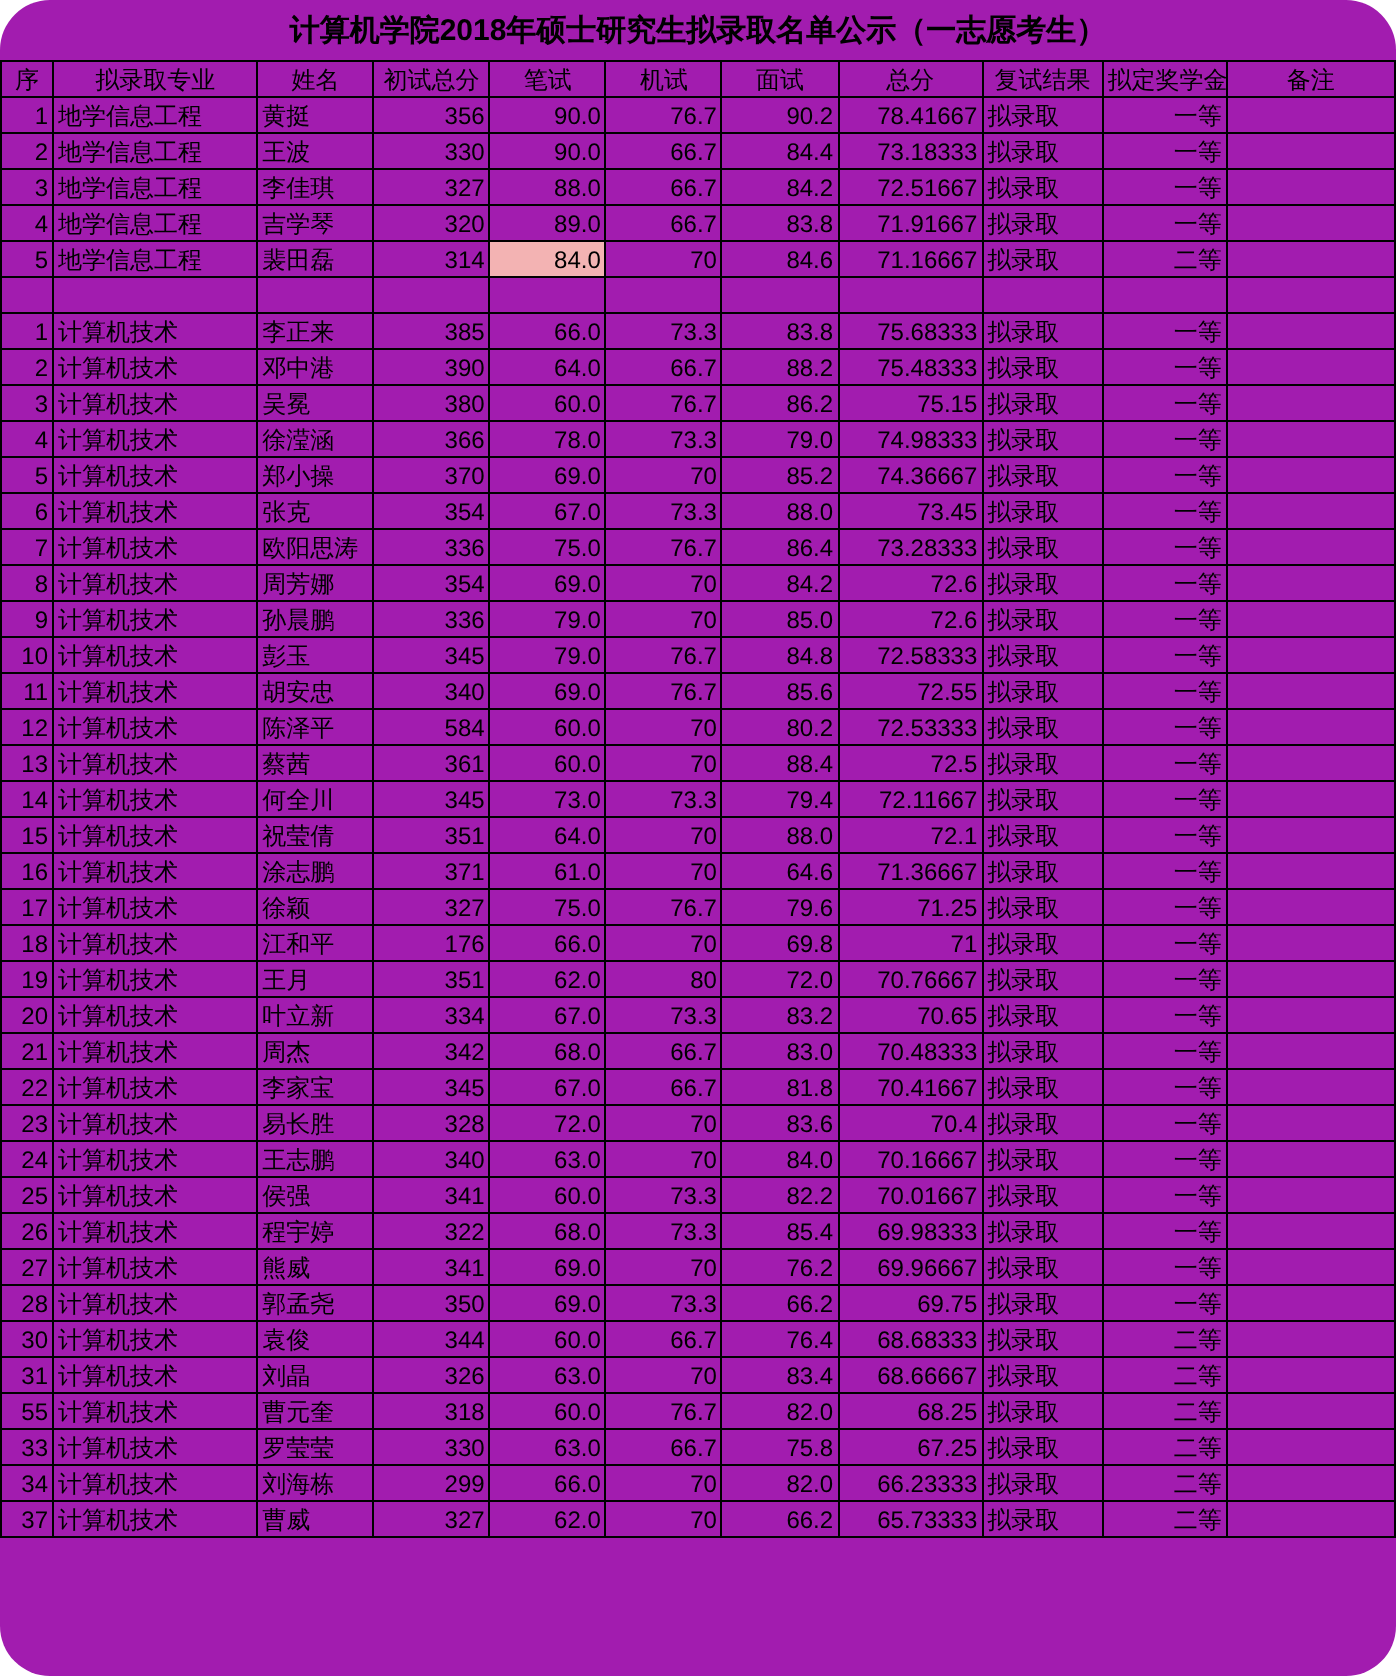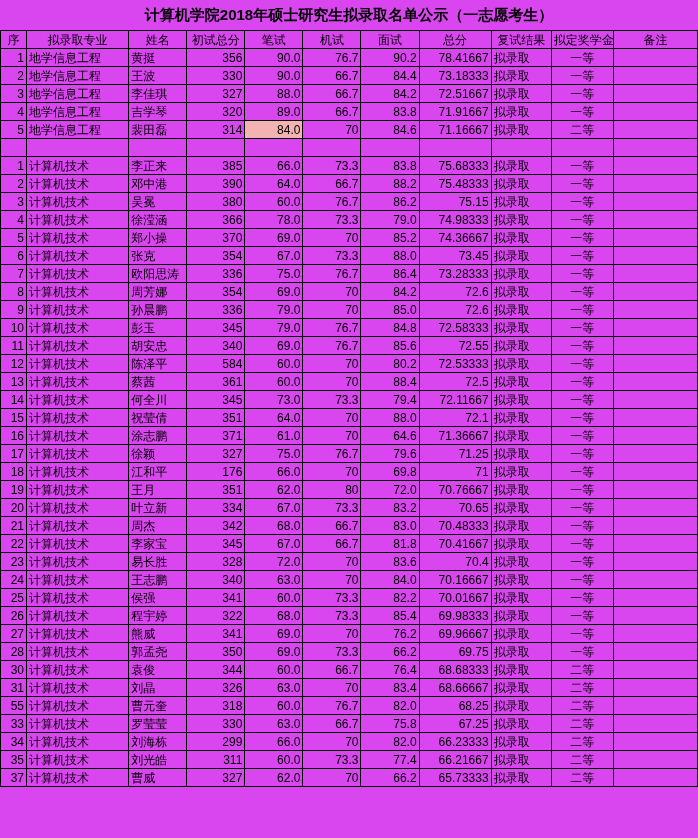--- a/index.html
+++ b/index.html
@@ -5,22 +5,23 @@
   * { box-sizing: border-box; }
   html, body {
     margin: 0; padding: 0;
     background: #ffffff;
     font-family: "Liberation Sans", sans-serif;
   }
   #page {
     width: 698px;
     min-height: 838px;
     position: relative;
-    background: #d946ef;
+    background: #a21caf;
     padding: 0;
+    border-radius: 25px;
   }
   .title {
     font-size: 15px;
     font-weight: bold;
     text-align: center;
     color: #000;
     padding: 6px 0 5px 0;
     letter-spacing: 0px;
     white-space: nowrap;
   }
@@ -65,21 +66,21 @@
 
   .sep td {
     height: 17px;
     border-left: 1px solid #000;
     border-right: 1px solid #000;
     border-top: 1px solid #000;
     border-bottom: 1px solid #000;
   }
   .sep td.blankcell { border: 1px solid #000; }
   .hl { background: #f3b3b3; }
-  .awardcell { text-align: center; padding-left: 3px; }
+  .awardcell { text-align: right; padding-left: 3px; }
 </style>
 </head>
 <body>
 
 <div id="page">
 
   <div class="title">计算机学院2018年硕士研究生拟录取名单公示（一志愿考生）</div>
 
   <table class="sheet">
     <colgroup>
@@ -612,33 +613,20 @@
           <td class="num">299</td>
           <td class="num">66.0</td>
           <td class="num">70</td>
           <td class="num">82.0</td>
           <td class="num">66.23333</td>
           <td class="lft">拟录取</td>
           <td class="awardcell">二等</td>
           <td class="lft"></td>
         </tr>
         <tr>
-          <td class="num">35</td>
-          <td class="lft">计算机技术</td>
-          <td class="lft">刘光皓</td>
-          <td class="num">311</td>
-          <td class="num">60.0</td>
-          <td class="num">73.3</td>
-          <td class="num">77.4</td>
-          <td class="num">66.21667</td>
-          <td class="lft">拟录取</td>
-          <td class="awardcell">二等</td>
-          <td class="lft"></td>
-        </tr>
-        <tr>
           <td class="num">37</td>
           <td class="lft">计算机技术</td>
           <td class="lft">曹威</td>
           <td class="num">327</td>
           <td class="num">62.0</td>
           <td class="num">70</td>
           <td class="num">66.2</td>
           <td class="num">65.73333</td>
           <td class="lft">拟录取</td>
           <td class="awardcell">二等</td>

